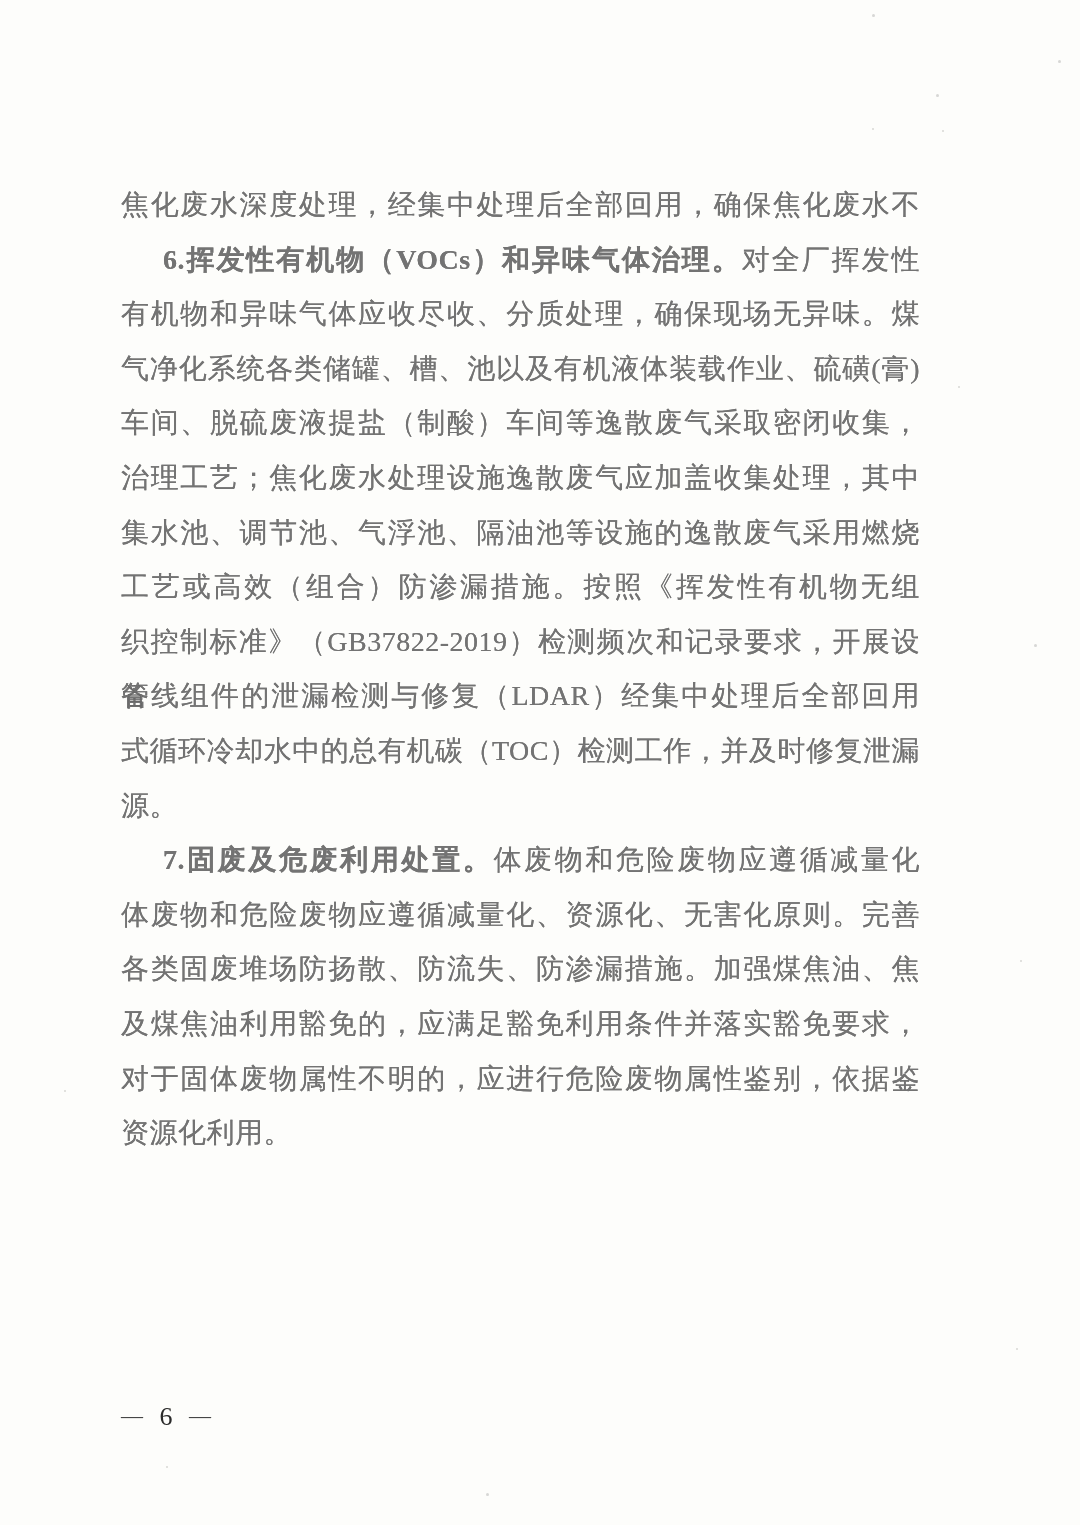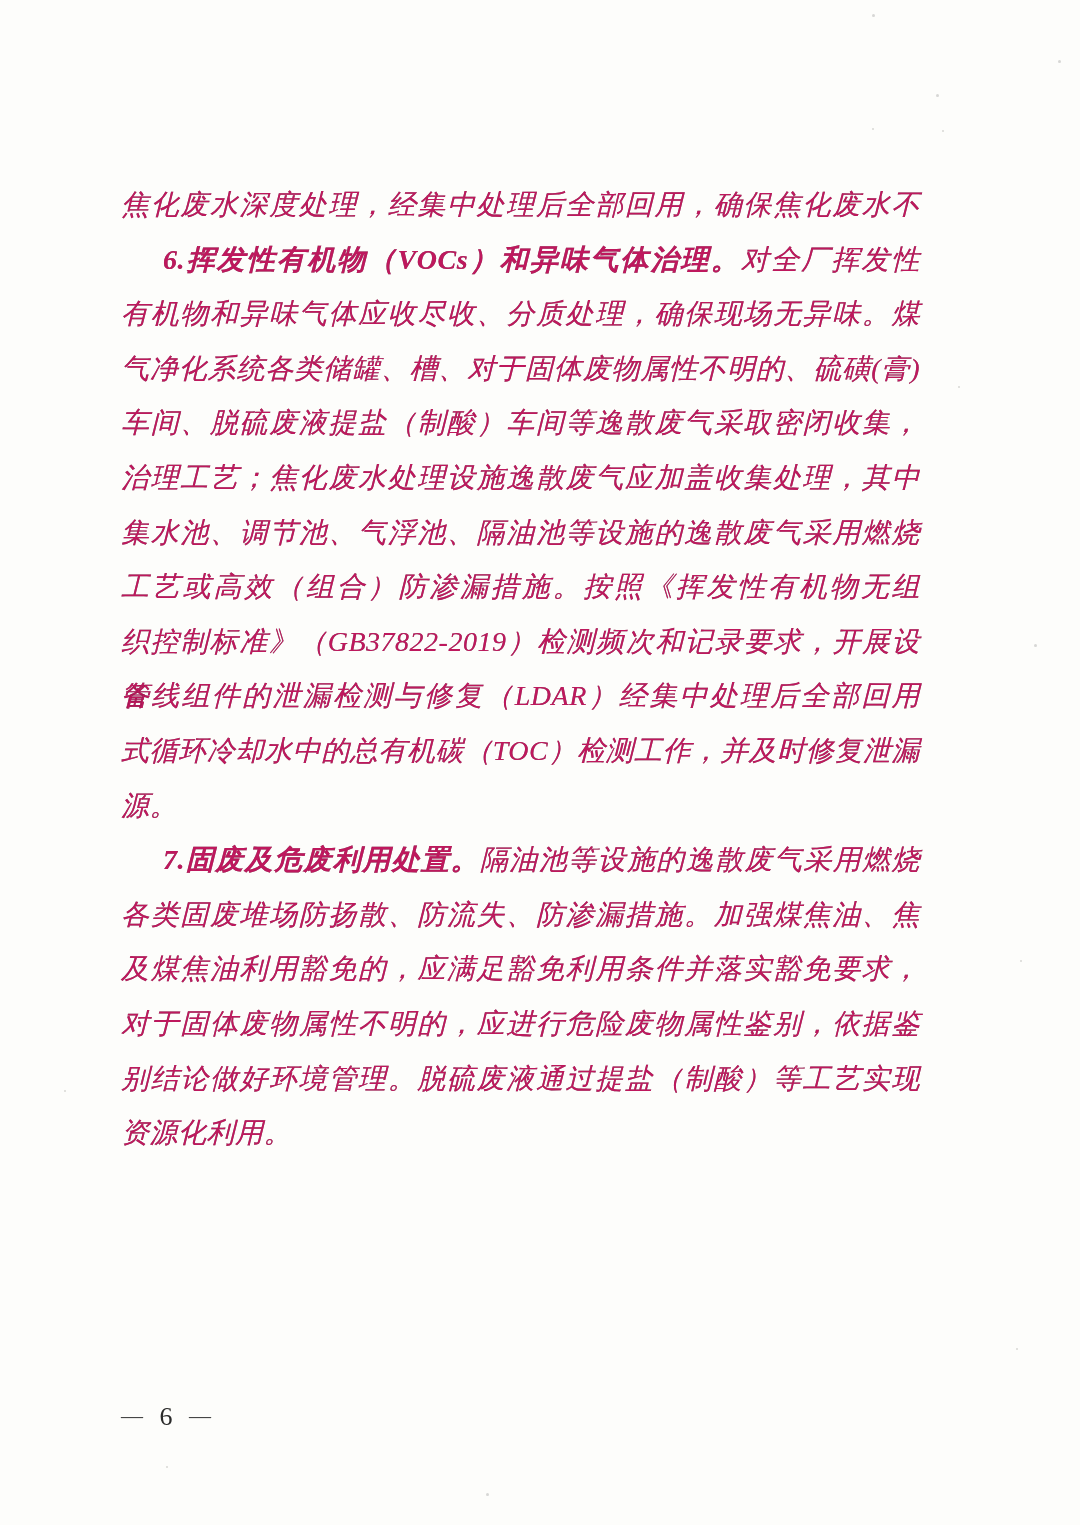--- a/index.html
+++ b/index.html
@@ -21,23 +21,22 @@
     left: 121px;
     top: 178px;
     width: 799px;
   }
   .text-line {
     height: 54.6px;
     line-height: 54.6px;
     font-size: 28px;
     letter-spacing: 0.5px;
     white-space: nowrap;
-    color: #be185d;
+    color: #737373;
     text-shadow: 0 0 0.6px rgba(20,20,20,0.55);
-    font-style: italic;
   }
   .text-line.fill {
     white-space: normal;
     text-align: justify;
     text-align-last: justify;
     text-justify: inter-ideograph;
     word-break: break-all;
   }
   .text-line.indent {
     text-indent: 42px;
@@ -85,34 +84,34 @@
   <div class="speckle" style="left:1020px;top:960px;width:2px;height:2px;"></div>
   <div class="speckle" style="left:64px;top:1090px;width:2px;height:2px;"></div>
   <div class="speckle" style="left:1016px;top:1348px;width:2px;height:2px;"></div>
   <div class="speckle" style="left:166px;top:1466px;width:2px;height:2px;"></div>
   <div class="speckle" style="left:486px;top:1493px;width:3px;height:3px;"></div>
 
   <div class="text-block" id="text-block">
       <div class="text-line fill"><span class="seg-regular">焦化废水深度处理，经集中处理后全部回用，确保焦化废水不</span></div>
       <div class="text-line fill indent"><span class="seg-bold">6.挥发性有机物（VOCs）和异味气体治理。</span><span class="seg-regular">对全厂挥发性</span></div>
       <div class="text-line fill"><span class="seg-regular">有机物和异味气体应收尽收、分质处理，确保现场无异味。煤</span></div>
-      <div class="text-line fill"><span class="seg-regular">气净化系统各类储罐、槽、对于固体废物属性不明的、硫磺(膏)</span></div>
+      <div class="text-line fill"><span class="seg-regular">气净化系统各类储罐、槽、池以及有机液体装载作业、硫磺(膏)</span></div>
       <div class="text-line fill"><span class="seg-regular">车间、脱硫废液提盐（制酸）车间等逸散废气采取密闭收集，</span></div>
       <div class="text-line fill"><span class="seg-regular">治理工艺；焦化废水处理设施逸散废气应加盖收集处理，其中</span></div>
       <div class="text-line fill"><span class="seg-regular">集水池、调节池、气浮池、隔油池等设施的逸散废气采用燃烧</span></div>
       <div class="text-line fill"><span class="seg-regular">工艺或高效（组合）防渗漏措施。按照《挥发性有机物无组</span></div>
       <div class="text-line fill"><span class="seg-regular">织控制标准》（GB37822-2019）检测频次和记录要求，开展设备</span></div>
       <div class="text-line fill"><span class="seg-regular">管线组件的泄漏检测与修复（LDAR）经集中处理后全部回用</span></div>
       <div class="text-line fill"><span class="seg-regular">式循环冷却水中的总有机碳（TOC）检测工作，并及时修复泄漏</span></div>
       <div class="text-line"><span class="seg-regular">源。</span></div>
-      <div class="text-line fill indent"><span class="seg-bold">7.固废及危废利用处置。</span><span class="seg-regular">隔油池等设施的逸散废气采用燃烧</span></div>
+      <div class="text-line fill indent"><span class="seg-bold">7.固废及危废利用处置。</span><span class="seg-regular">体废物和危险废物应遵循减量化</span></div>
+      <div class="text-line fill"><span class="seg-regular">体废物和危险废物应遵循减量化、资源化、无害化原则。完善</span></div>
       <div class="text-line fill"><span class="seg-regular">各类固废堆场防扬散、防流失、防渗漏措施。加强煤焦油、焦</span></div>
       <div class="text-line fill"><span class="seg-regular">及煤焦油利用豁免的，应满足豁免利用条件并落实豁免要求，</span></div>
       <div class="text-line fill"><span class="seg-regular">对于固体废物属性不明的，应进行危险废物属性鉴别，依据鉴</span></div>
-      <div class="text-line fill"><span class="seg-regular">别结论做好环境管理。脱硫废液通过提盐（制酸）等工艺实现</span></div>
       <div class="text-line"><span class="seg-regular">资源化利用。</span></div>
     </div>
 
   <div class="footer">
     <span class="dash">—</span>
     <span class="num">6</span>
     <span class="dash">—</span>
   </div>
 
 </div>

